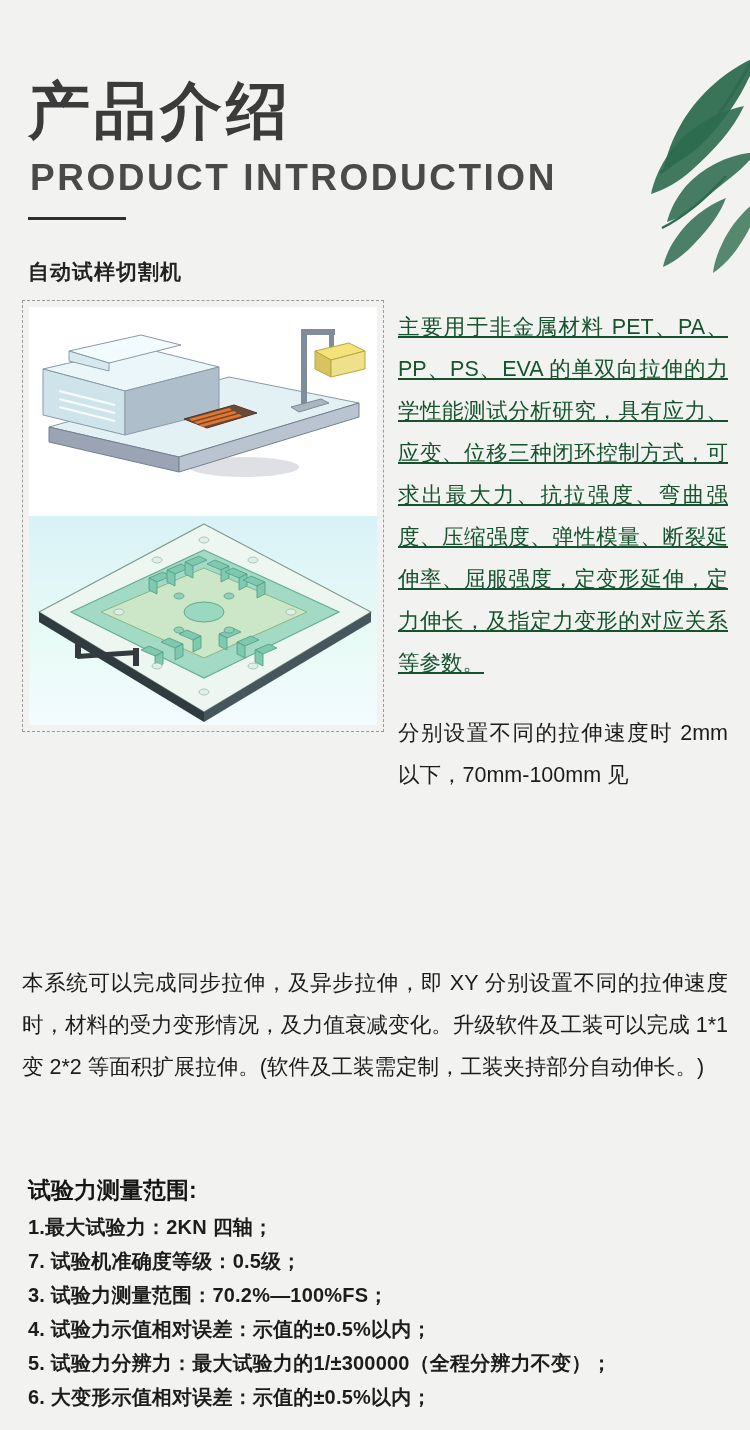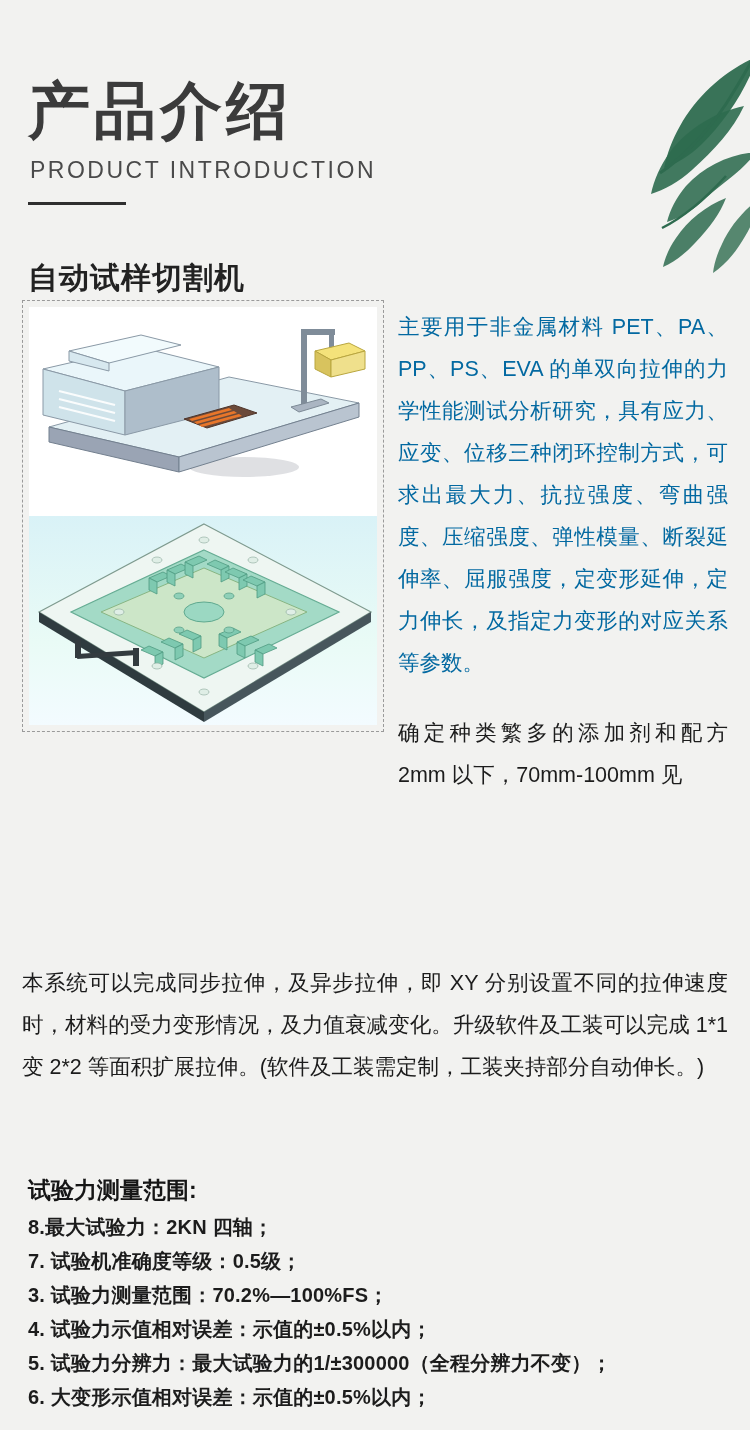--- a/index.html
+++ b/index.html
@@ -45,37 +45,37 @@
     font-size: 62px;
     font-weight: bold;
     letter-spacing: 4px;
     color: #3b3b3b;
     line-height: 1.05;
     margin: 0;
     font-family: "Liberation Sans", "DejaVu Sans", sans-serif;
   }
   .title-en {
     margin: 14px 0 0 2px;
-    font-size: 23px;
+    font-size: 37px;
     letter-spacing: 2.5px;
     color: #4a4a4a;
-    font-weight: 400;
+    font-weight: 700;
   }
   .rule {
     margin-top: 18px;
     width: 98px;
     height: 3px;
     background: #2f2f2f;
   }
 
   .subtitle {
     position: absolute;
     left: 28px;
     top: 258px;
-    font-size: 30px;
+    font-size: 21px;
     font-weight: bold;
     color: #222;
     letter-spacing: 1px;
   }
 
   
   .img-wrap {
     position: absolute;
     left: 22px;
     top: 300px;
@@ -108,22 +108,23 @@
   }
 
   
   .para-right {
     position: absolute;
     left: 398px;
     top: 306px;
     width: 330px;
     font-size: 21.5px;
     line-height: 42px;
-    color: #0369a1;
+    color: #14532d;
     text-align: justify;
+    text-decoration: underline;
   }
 
   .para-flow {
     position: absolute;
     left: 22px;
     top: 712px;
     width: 706px;
     font-size: 21.5px;
     line-height: 42px;
     color: #1c1c1c;
@@ -300,30 +301,30 @@
           <rect x="104" y="132" width="6" height="18" fill="#333b3f"></rect>
         </svg>
       </div>
 
     </div>
   </div>
 
   <div class="para-right">主要用于非金属材料 PET、PA、PP、PS、EVA 的单双向拉伸的力学性能测试分析研究，具有应力、应变、位移三种闭环控制方式，可求出最大力、抗拉强度、弯曲强度、压缩强度、弹性模量、断裂延伸率、屈服强度，定变形延伸，定力伸长，及指定力变形的对应关系等参数。</div>
 
   <div class="para-flow">
-    <p class="indent-block">确定种类繁多的添加剂和配方 2mm 以下，70mm-100mm 见</p>
+    <p class="indent-block">分别设置不同的拉伸速度时 2mm 以下，70mm-100mm 见</p>
   </div>
 
   <div class="para-flow2">
     <p>本系统可以完成同步拉伸，及异步拉伸，即 XY 分别设置不同的拉伸速度时，材料的受力变形情况，及力值衰减变化。升级软件及工装可以完成 1*1 变 2*2 等面积扩展拉伸。(软件及工装需定制，工装夹持部分自动伸长。)</p>
   </div>
 
   <div class="specs-title">试验力测量范围:</div>
   <div class="specs">
-    <div class="spec-line">8.最大试验力：2KN 四轴；</div>
+    <div class="spec-line">1.最大试验力：2KN 四轴；</div>
     <div class="spec-line">7. 试验机准确度等级：0.5级；</div>
     <div class="spec-line">3. 试验力测量范围：70.2%—100%FS；</div>
     <div class="spec-line">4. 试验力示值相对误差：示值的±0.5%以内；</div>
     <div class="spec-line">5. 试验力分辨力：最大试验力的1/±300000（全程分辨力不变）；</div>
     <div class="spec-line">6. 大变形示值相对误差：示值的±0.5%以内；</div>
   </div>
 
 </div>
 
 </body></html>

